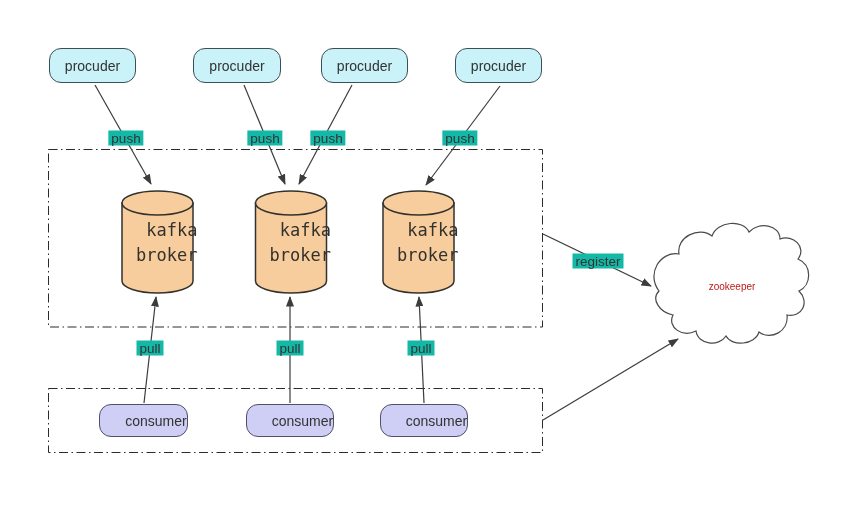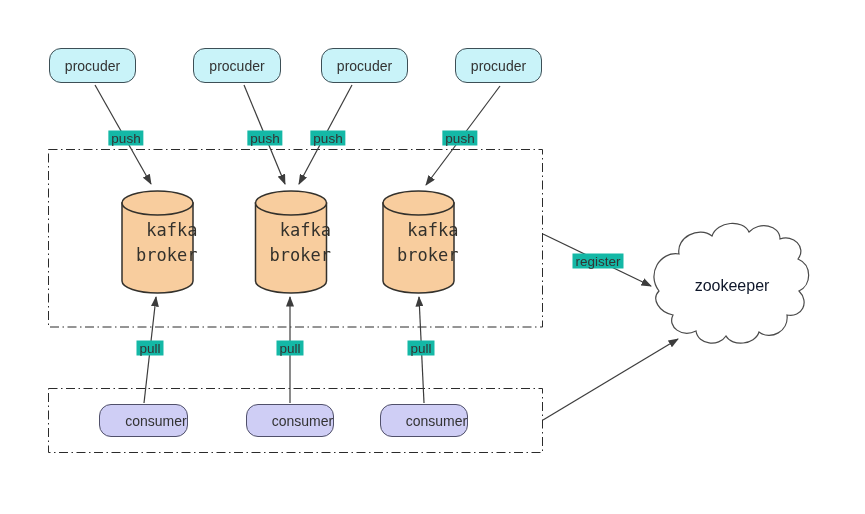--- a/index.html
+++ b/index.html
@@ -44,21 +44,21 @@
     transform:translate(-50%,-50%);
     text-align:right;
     font-family:"DejaVu Sans Mono", monospace;
     font-size:17px;line-height:1.45;
     color:#33312c;
     z-index:2;
   }
   .zk-label{
     position:absolute;
     transform:translate(-50%,-50%);
-    font-size:16px;color:#0f172a;
+    font-size:10px;color:#b91c1c;
     z-index:2;
   }
 </style>
 </head>
 <body>
 
 <div id="canvas">
 
   <svg id="shapes" viewBox="0 0 865 514" xmlns="http://www.w3.org/2000/svg">
     <defs>

